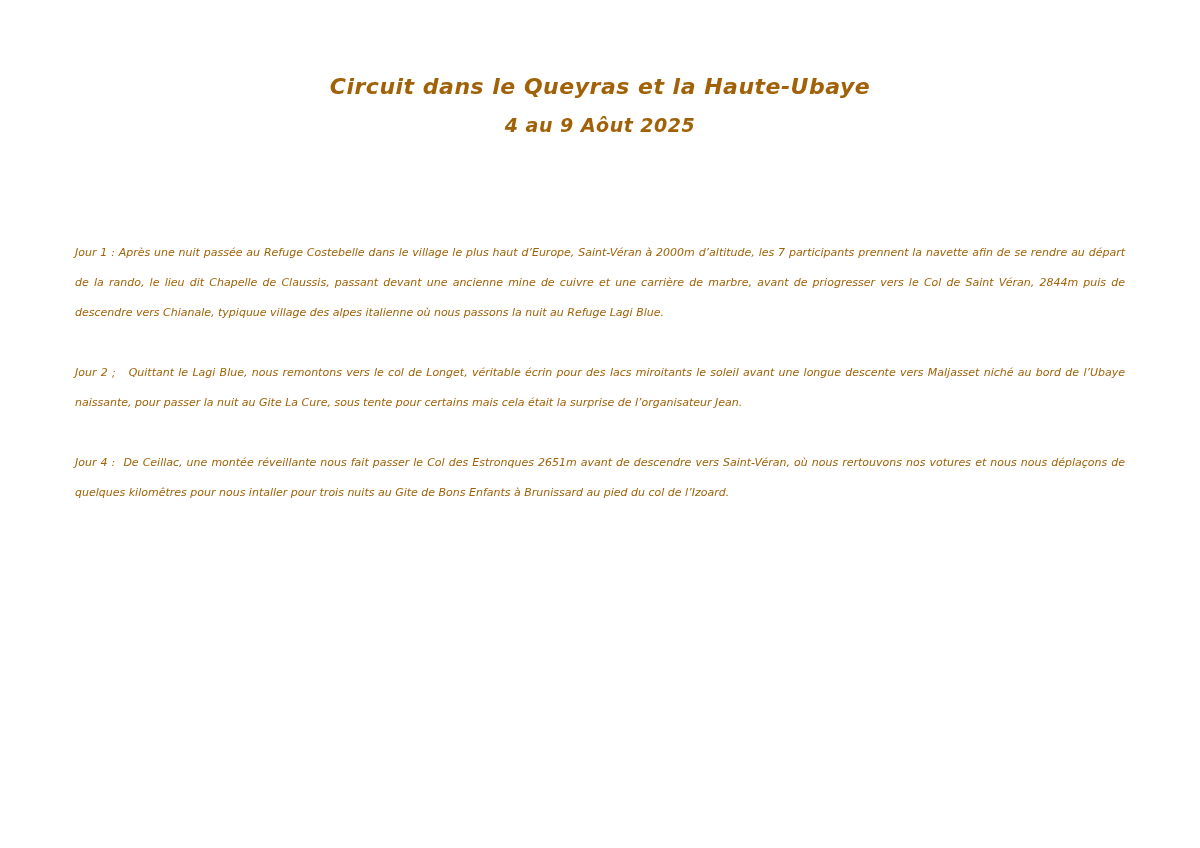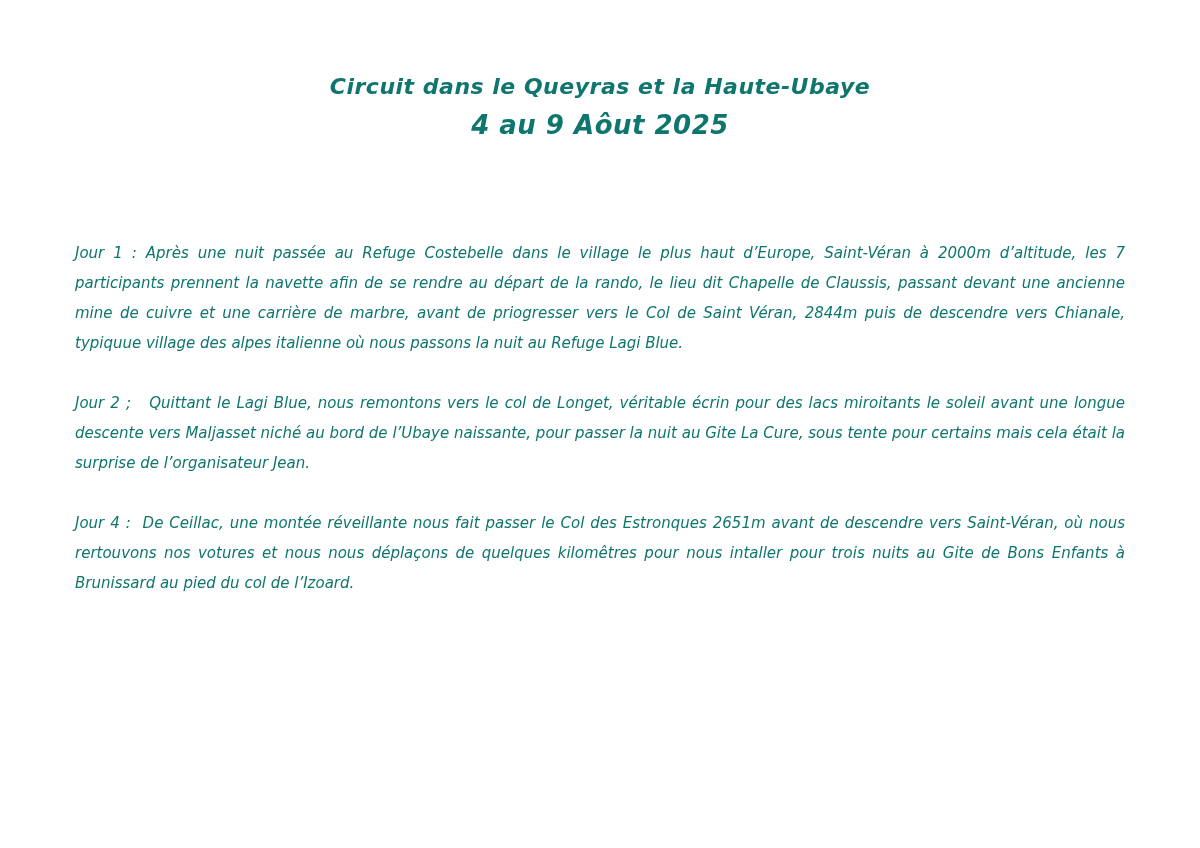--- a/index.html
+++ b/index.html
@@ -5,47 +5,47 @@
   html, body {
     margin: 0;
     padding: 0;
     background: #ffffff;
   }
   .page {
     position: relative;
     width: 1200px;
     height: 848px;
     background: #ffffff;
-    color: #0f766e;
+    color: #a16207;
     font-family: "DejaVu Sans", sans-serif;
     font-style: italic; 
     overflow: hidden;
     box-sizing: border-box;
   }
   .title-block {
     padding-top: 72px;
     text-align: center;
   }
   .doc-title {
     margin: 0;
     font-size: 22px;
     line-height: 30px;
     font-weight: bold;
     letter-spacing: 0.5px;
   }
   .doc-subtitle {
     margin: 8px 0 0 0;
-    font-size: 26px;
+    font-size: 19px;
     line-height: 30px;
     font-weight: bold;
     letter-spacing: 0.5px;
   }
   .doc-body {
     margin: 98px 75px 0 75px;
-    font-size: 15px;
+    font-size: 11px;
     line-height: 30px;
     text-align: justify;
   }
   .doc-body p {
     margin: 0 0 30px 0;
   }
 </style>
 </head>
 <body>
 

